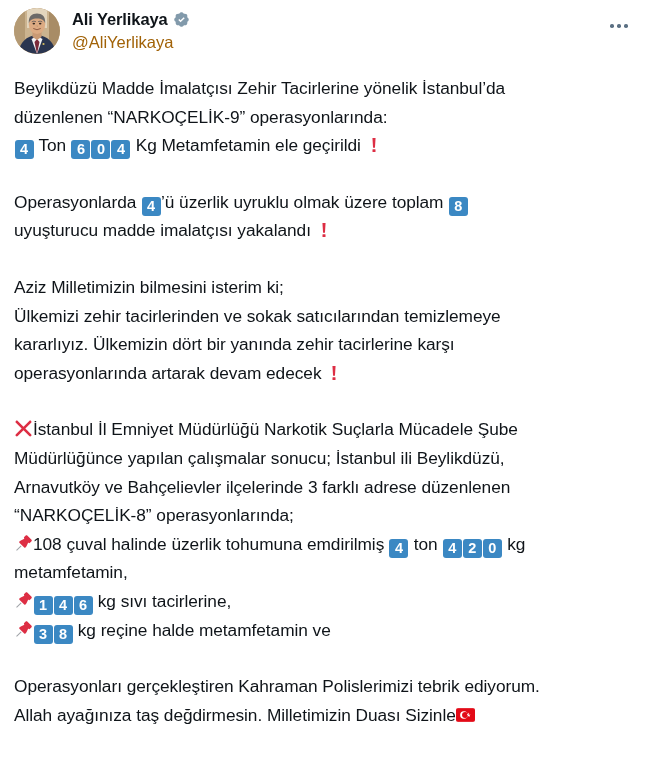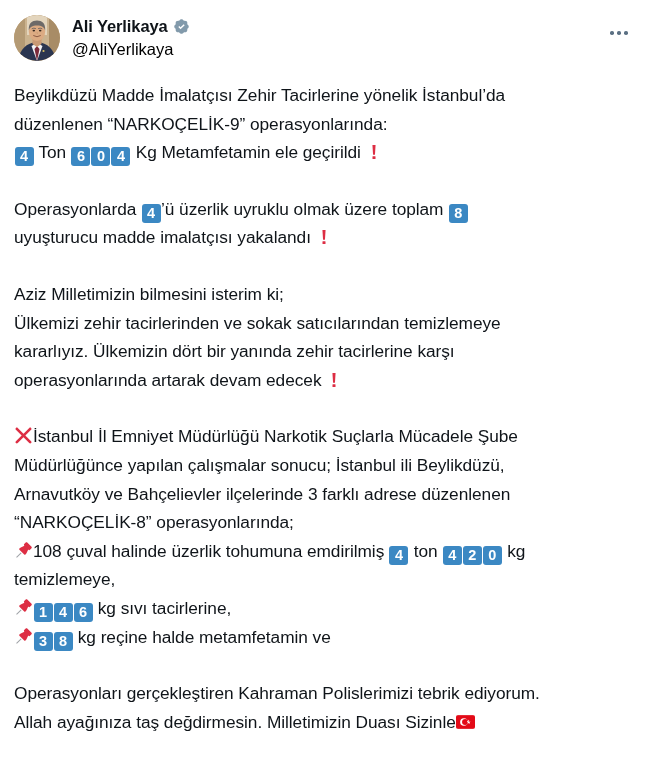--- a/index.html
+++ b/index.html
@@ -2,38 +2,38 @@
 <html><head>
 <meta charset="utf-8">
 <style>
   * { margin:0; padding:0; box-sizing:border-box; }
   html,body {
     width:650px; height:760px;
     background:#ffffff;
     font-family:"Liberation Sans","DejaVu Sans",sans-serif;
     -webkit-font-smoothing:antialiased;
   }
-  .tweet { width:650px; height:760px; padding:15px 14px 0 14px; position:relative; }
+  .tweet { width:650px; height:760px; padding:8px 14px 0 14px; position:relative; }
 
   
   .header { display:flex; align-items:flex-start; height:52px; position:relative; }
   .avatar {
     width:46px; height:46px; border-radius:50%;
     flex:0 0 46px; overflow:hidden; position:relative;
     background:#b99a72;
   }
   .avatar svg { display:block; width:46px; height:46px; }
   .names { margin-left:12px; padding-top:1px; }
   .nameline { display:flex; align-items:center; gap:5px; }
   .displayname {
     font-size:16.5px; font-weight:bold; color:#0f1419; letter-spacing:-0.1px;
     line-height:21px;
   }
   .verified { width:17px; height:17px; display:block; flex:0 0 17px; }
-  .handle { font-size:16.5px; color:#000000; line-height:22px; margin-top:1px; }
+  .handle { font-size:16.5px; color:#a16207; line-height:22px; margin-top:1px; }
   .more {
     position:absolute; right:2px; top:8px;
     width:30px; height:20px; display:flex; align-items:center;
     justify-content:center; gap:3.5px; cursor:pointer;
   }
   .more i { width:3.5px; height:3.5px; border-radius:50%; background:#5b7083; display:block; }
 
   
   .body { margin-top:14px; }
   .para {
@@ -163,21 +163,21 @@
           <path fill="#dd2e44" d="M21.5 18L32.4 7.1c1-1 1-2.5 0-3.5s-2.5-1-3.5 0L18 14.5 7.1 3.6c-1-1-2.5-1-3.5 0s-1 2.5 0 3.5L14.5 18 3.6 28.9c-1 1-1 2.5 0 3.5s2.5 1 3.5 0L18 21.5l10.9 10.9c1 1 2.5 1 3.5 0s1-2.5 0-3.5L21.5 18z"></path>
         </svg><span>İstanbul İl Emniyet Müdürlüğü Narkotik Suçlarla Mücadele Şube</span>
 <span>Müdürlüğünce yapılan çalışmalar sonucu; İstanbul ili Beylikdüzü,</span>
 <span>Arnavutköy ve Bahçelievler ilçelerinde 3 farklı adrese düzenlenen</span>
 <span>“NARKOÇELİK-8” operasyonlarında;</span></div>
 
     <div class="para"><svg class="pin" viewBox="0 0 36 36">
           <path fill="#a0a3a8" d="M4.6 31.4c-.4-.4-.4-1 0-1.4l8.3-8.3 1.4 1.4-8.3 8.3c-.4.4-1 .4-1.4 0z"></path>
           <path fill="#dd2e44" d="M25.1 2.8c-.8-.8-2.1-.8-2.9 0l-2.9 2.9c-.8.8-.8 2.1 0 2.9l.4.4-6.8 3.4c-1 .5-1.9 1.2-2.7 2-.6.6-.6 1.6 0 2.2l9.2 9.2c.6.6 1.6.6 2.2 0 .8-.8 1.5-1.7 2-2.7l3.4-6.8.4.4c.8.8 2.1.8 2.9 0l2.9-2.9c.8-.8.8-2.1 0-2.9l-8.1-8.1z"></path>
         </svg><span>108 çuval halinde üzerlik tohumuna emdirilmiş </span><span class="key">4</span><span> ton </span><span class="key">4</span><span class="key">2</span><span class="key">0</span><span> kg</span>
-<span>temizlemeye,</span></div>
+<span>metamfetamin,</span></div>
 
     <div class="para"><svg class="pin" viewBox="0 0 36 36">
           <path fill="#a0a3a8" d="M4.6 31.4c-.4-.4-.4-1 0-1.4l8.3-8.3 1.4 1.4-8.3 8.3c-.4.4-1 .4-1.4 0z"></path>
           <path fill="#dd2e44" d="M25.1 2.8c-.8-.8-2.1-.8-2.9 0l-2.9 2.9c-.8.8-.8 2.1 0 2.9l.4.4-6.8 3.4c-1 .5-1.9 1.2-2.7 2-.6.6-.6 1.6 0 2.2l9.2 9.2c.6.6 1.6.6 2.2 0 .8-.8 1.5-1.7 2-2.7l3.4-6.8.4.4c.8.8 2.1.8 2.9 0l2.9-2.9c.8-.8.8-2.1 0-2.9l-8.1-8.1z"></path>
         </svg><span class="key">1</span><span class="key">4</span><span class="key">6</span><span> kg sıvı tacirlerine,</span></div>
 
     <div class="para"><svg class="pin" viewBox="0 0 36 36">
           <path fill="#a0a3a8" d="M4.6 31.4c-.4-.4-.4-1 0-1.4l8.3-8.3 1.4 1.4-8.3 8.3c-.4.4-1 .4-1.4 0z"></path>
           <path fill="#dd2e44" d="M25.1 2.8c-.8-.8-2.1-.8-2.9 0l-2.9 2.9c-.8.8-.8 2.1 0 2.9l.4.4-6.8 3.4c-1 .5-1.9 1.2-2.7 2-.6.6-.6 1.6 0 2.2l9.2 9.2c.6.6 1.6.6 2.2 0 .8-.8 1.5-1.7 2-2.7l3.4-6.8.4.4c.8.8 2.1.8 2.9 0l2.9-2.9c.8-.8.8-2.1 0-2.9l-8.1-8.1z"></path>
         </svg><span class="key">3</span><span class="key">8</span><span> kg reçine halde metamfetamin ve</span></div>

